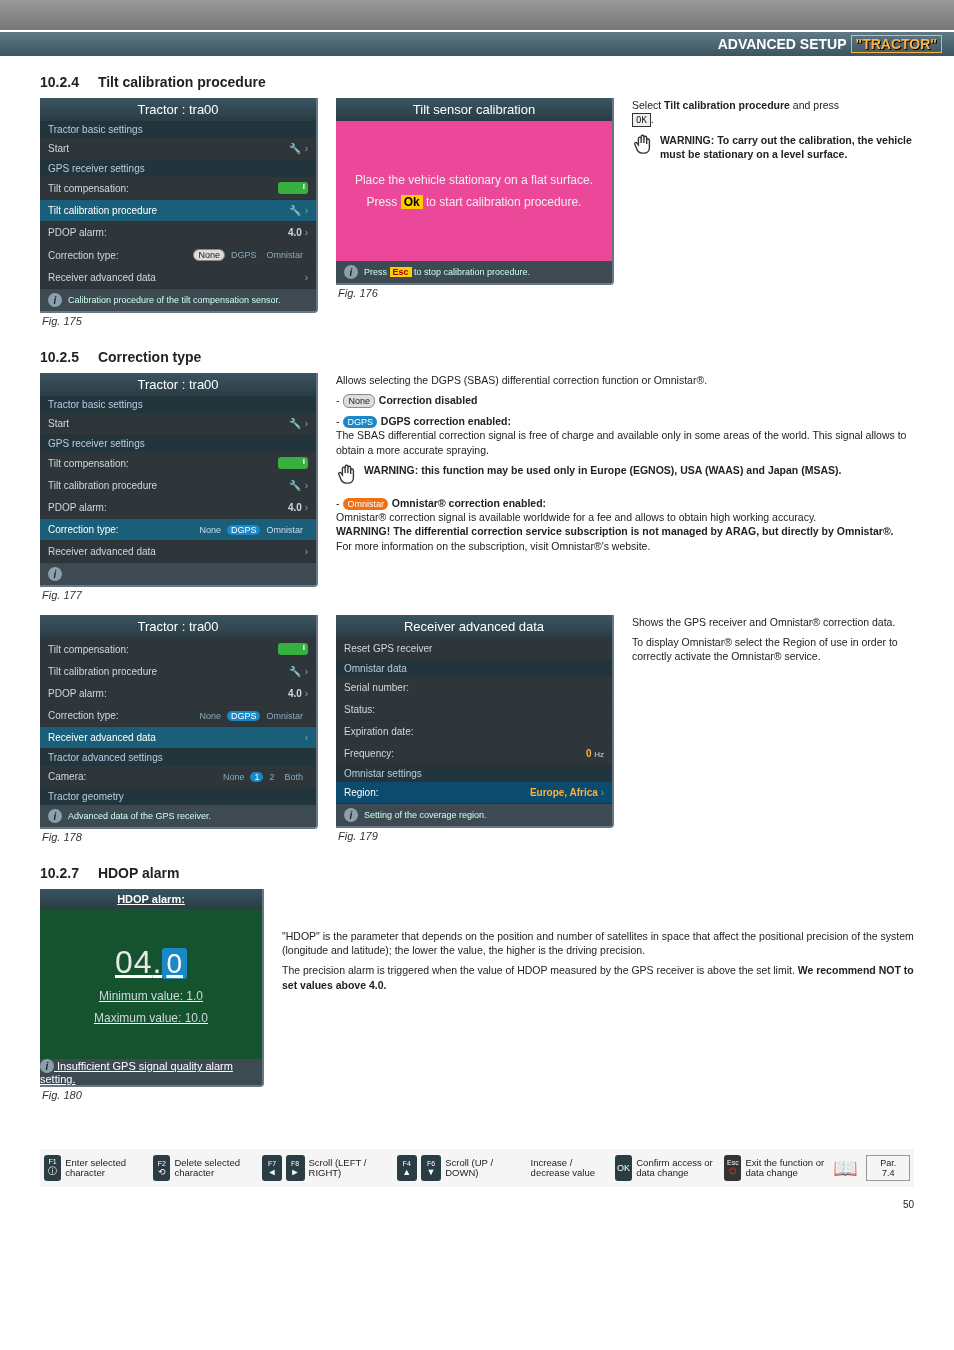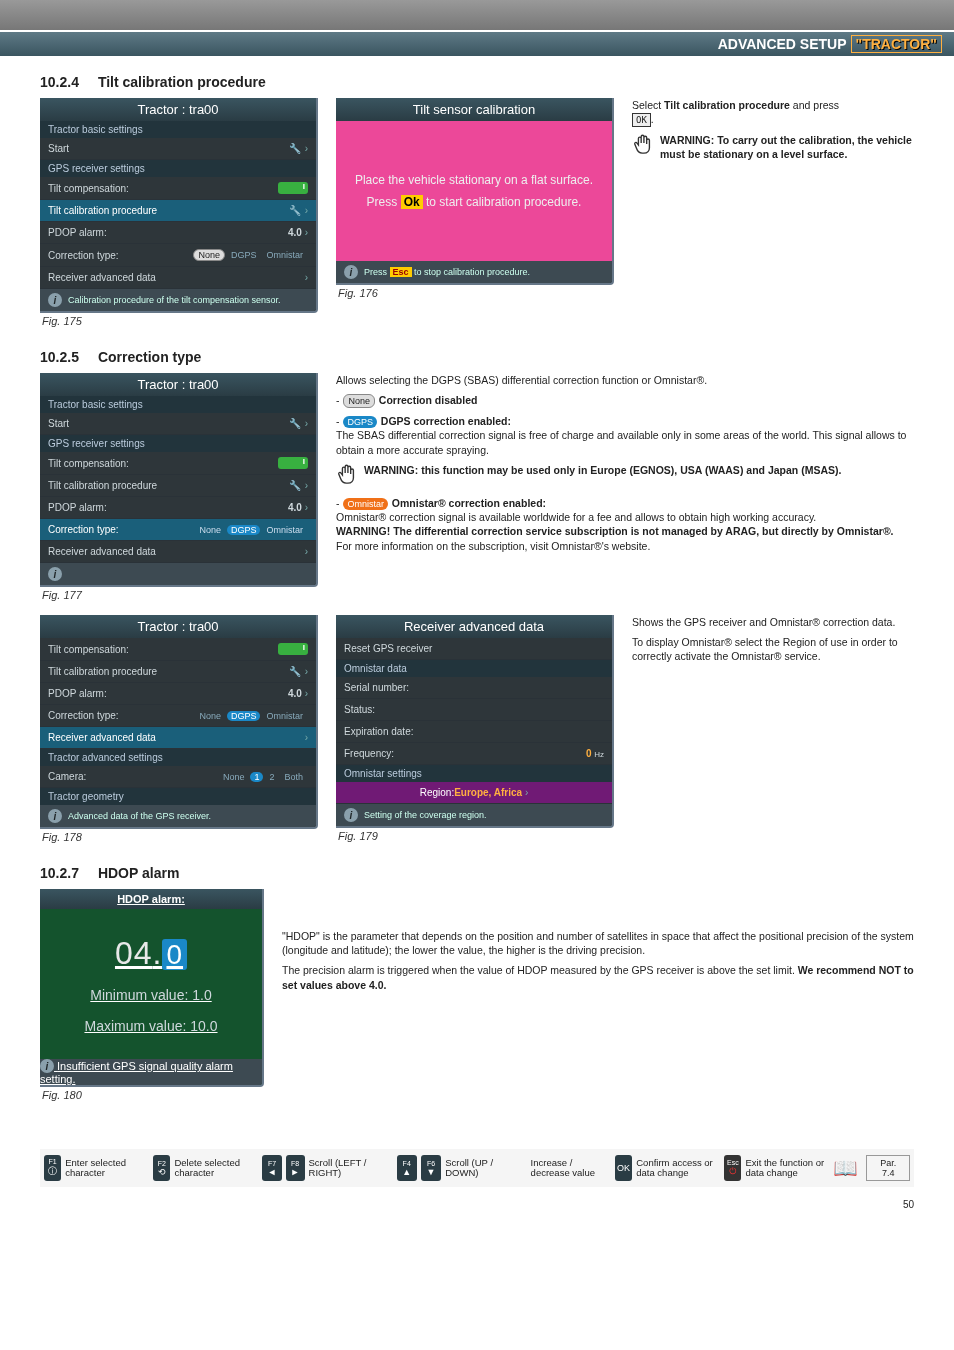--- a/index.html
+++ b/index.html
@@ -9,21 +9,21 @@
   .header-bar2 { height: 24px; background: linear-gradient(#5f7a86,#3a5560); color:#fff; display:flex; justify-content:flex-end; align-items:center; padding:0 12px; font-weight:bold; font-size:14px; margin-bottom:18px; }
   .header-bar2 .quoted { color:#ffb040; border:1px solid #ffb040; padding:0 4px; margin-left:4px; text-shadow: 1px 1px 0 #000; }
   .sec-num { font-weight:bold; margin-right:10px; display:inline-block; width:44px; }
   .sec-title { font-weight:bold; font-size:14px; margin: 14px 0 8px 0; }
   .row { display:flex; gap:18px; align-items:flex-start; margin-bottom:6px; }
   .panel { width:278px; background:#1e2426; border-radius:3px; overflow:hidden; color:#cfd8dc; font-size:10px; }
   .panel .p-title { background:linear-gradient(#3a5560,#2a3c44); color:#fff; text-align:center; padding:4px 11px; font-size:13px; }
   .panel .p-subtitle { background:#22343c; color:#bcd; padding:3px 8px; font-size:10px; }
   .panel .p-item { display:flex; justify-content:space-between; align-items:center; padding:5px 8px; border-bottom:1px solid #2a3238; background:#2e363a; }
   .panel .p-item.sel { background:#1a5f7a; color:#fff; }
-  .panel .p-item.sel2 { background:#701a75; color:#fff;justify-content:center; }
+  .panel .p-item.sel2 { background:#0c4a6e; color:#fff; }
   .panel .p-foot { background:#3d4a52; padding:4px 8px; display:flex; align-items:center; gap:6px; font-size:9px; color:#cfe; }
   .info-circle { display:inline-flex; width:14px; height:14px; border-radius:50%; background:#8aa0ac; color:#1e2426; align-items:center; justify-content:center; font-weight:bold; font-style:italic; font-size:10px; }
   .badge { display:inline-block; padding:0 4px; font-size:9px; border-radius:6px; margin:0 1px; }
   .badge-none { background:#ddd; color:#222; border:1px solid #888;}
   .badge-dgps { background:#1a88c7; color:#fff; }
   .badge-om { background:#f07018; color:#fff; }
   .badge-ok { background:#ffcc00; color:#000; padding:0 3px; font-weight:bold; }
   .badge-esc { background:#ffcc00; color:#900; padding:0 3px; font-weight:bold; }
   .toggle { display:inline-block; width:30px; height:12px; background:#38b040; border-radius:3px; position:relative; }
   .toggle::after { content:"I"; position:absolute; right:3px; color:#fff; font-size:8px; font-weight:bold; top:0;}
@@ -34,21 +34,21 @@
   .side-text b { font-weight:bold; }
   .okkey { display:inline-block; border:1px solid #333; padding:0 3px; font-size:9px; background:#eee; font-family:monospace; }
   .warn-row { display:flex; gap:6px; align-items:flex-start; margin-top:4px;}
   .warn-icon { width:22px; flex:0 0 22px; }
   .warn-icon svg { width:22px; height:22px; }
   .big-panel { width:224px; background:#14532d; color:#fff; border-radius:3px; overflow:hidden;text-decoration:underline; }
   .big-panel .bp-title { background:linear-gradient(#3a5560,#2a3c44); text-align:center; padding:4px 0; font-size:11px; font-weight:bold; }
   .big-panel .bp-body { height:150px; display:flex; flex-direction:column; align-items:center; justify-content:center; gap:4px; }
   .big-val { font-size:32px; letter-spacing:1px; font-weight:300; color:#e8e8e8;}
   .big-val .frac { background:#1a88c7; color:#fff; padding:0 4px; border-radius:3px; font-size:28px; }
-  .minmax { font-size:14px; color:#cfd8dc; margin-top:11px;}
+  .minmax { font-size:12px; color:#cfd8dc; margin-top:4px;}
   .footer-bar { display:flex; align-items:center; gap:8px; background:#f5f5f5; padding:6px 4px; margin-top:40px; font-size:9.5px; flex-wrap:nowrap; }
   .fk { display:flex; align-items:center; gap:4px; }
   .fkey { background:#2a3c44; color:#fff; width:22px; height:26px; display:inline-flex; align-items:center; justify-content:center; border-radius:3px; font-size:9px; flex-direction:column; }
   .fkey .top { font-size:7px; }
   .flabel { max-width:80px; line-height:1.1; }
   .par-box { border:1px solid #999; padding:2px 6px; text-align:center; font-size:9px; margin-left:auto; }
   .pagefoot { text-align:right; font-size:10px; margin-top:12px; }
   .calib-body { height:140px; background:#ec4899; display:flex; flex-direction:column; align-items:center; justify-content:center; gap:8px; font-size:12px; color:#eee; }
   .omni-val { color:#ffb040; font-weight:bold; }
   .frame-border { border-right:2px solid #678; border-bottom:2px solid #678; border-radius:0 0 4px 0;}

